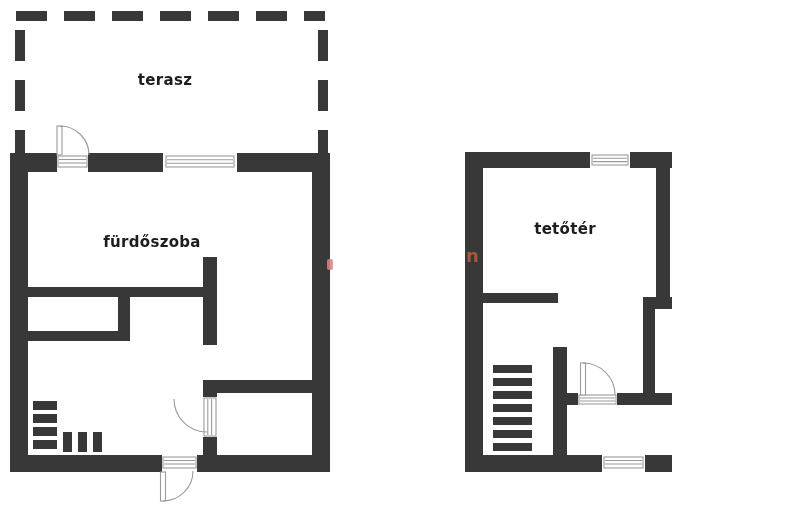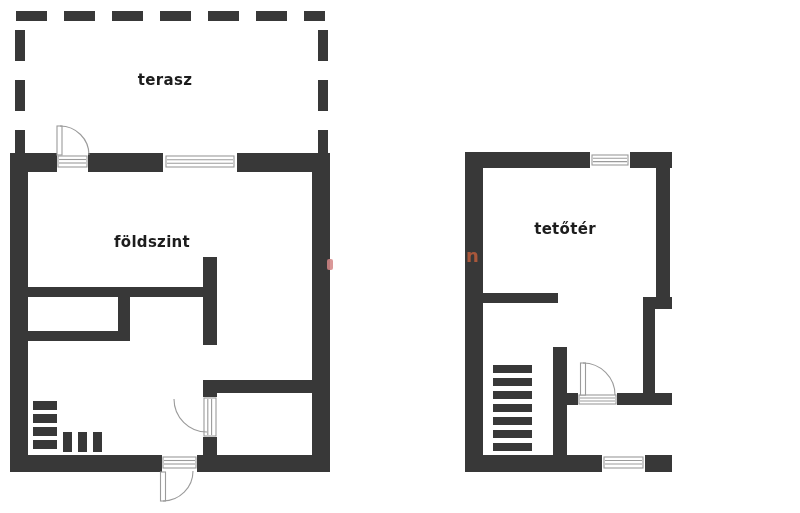--- a/index.html
+++ b/index.html
@@ -140,19 +140,19 @@
     <g>
       <rect class="sym" x="579" y="395" width="37" height="9"></rect>
       <line class="thin" x1="580" y1="398" x2="615" y2="398"></line>
       <line class="thin" x1="580" y1="401" x2="615" y2="401"></line>
       <rect class="sym" x="580.5" y="363" width="5" height="32"></rect>
       <path class="thin" d="M 583 363 A 32 32 0 0 1 615 395"></path>
     </g>
   </svg>
 
   <div class="room-label" style="left:165px;top:80px">terasz</div>
-  <div class="room-label" style="left:152px;top:242px">földszint</div>
+  <div class="room-label" style="left:152px;top:242px">fürdőszoba</div>
   <div class="room-label" style="left:565px;top:229px">tetőtér</div>
 
   <div class="wm-letter">n</div>
   <div class="wm-dot"></div>
 
 </div>
 
 </body></html>

